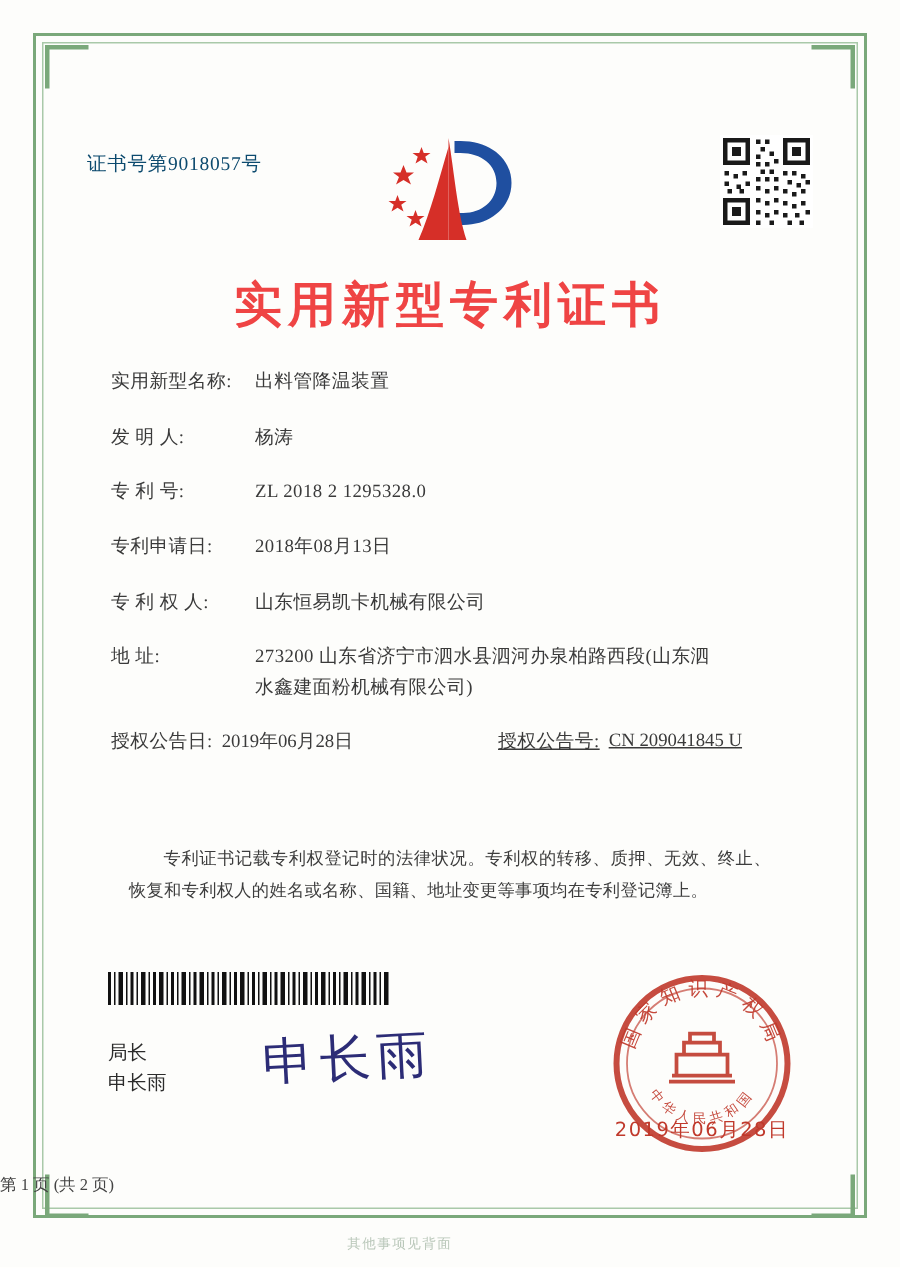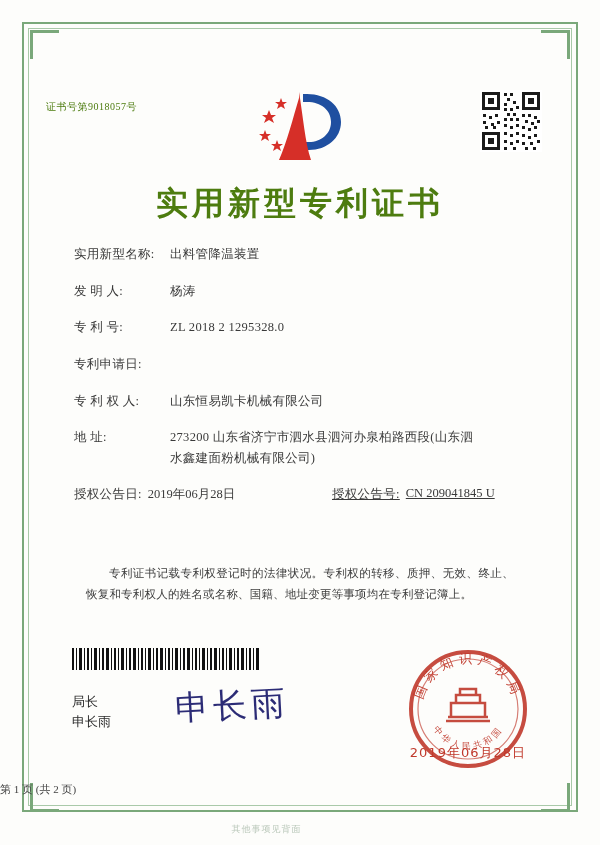--- a/index.html
+++ b/index.html
@@ -44,24 +44,24 @@
     border: 0 solid #7aa87a;
   }
   .corner.tl { left: 30px; top: 30px; border-left-width: 3px; border-top-width: 3px; }
   .corner.tr { right: 30px; top: 30px; border-right-width: 3px; border-top-width: 3px; }
   .corner.bl { left: 30px; bottom: 33px; border-left-width: 3px; border-bottom-width: 3px; }
   .corner.br { right: 30px; bottom: 33px; border-right-width: 3px; border-bottom-width: 3px; }
 
   
   .cert-no {
     position: absolute;
-    left: 46px; top: 100px;
-    font-size: 10px;
+    left: 58px; top: 100px;
+    font-size: 13px;
     letter-spacing: 0.5px;
-    color: #4d7c0f;
+    color: #0c4a6e;
   }
 
   
   .emblem {
     position: absolute;
     left: 255px; top: 88px;
     width: 95px; height: 78px;
   }
 
   
@@ -73,21 +73,21 @@
 
   
   .title {
     position: absolute;
     left: 0; top: 182px;
     width: 600px;
     text-align: center;
     font-size: 32px;
     font-weight: bold;
     letter-spacing: 4px;
-    color: #4d7c0f;
+    color: #ef4444;
     font-family: "DejaVu Serif", serif;
   }
 
   
   .fields {
     position: absolute;
     left: 74px; top: 245px;
     width: 462px;
     font-size: 12.5px;
     color: #3a3a3a;
@@ -303,20 +303,21 @@
       <div class="field-value">杨涛</div>
     </div>
 
     <div class="field-row">
       <div class="field-label w-name">专 利 号:</div>
       <div class="field-value">ZL 2018 2 1295328.0</div>
     </div>
 
     <div class="field-row">
       <div class="field-label w-name">专利申请日:</div>
+      <div class="field-value">2018年08月13日</div>
     </div>
 
     <div class="field-row">
       <div class="field-label w-name">专 利 权 人:</div>
       <div class="field-value">山东恒易凯卡机械有限公司</div>
     </div>
 
     <div class="field-row">
       <div class="field-label w-name">地 址:</div>
       <div class="field-value">

